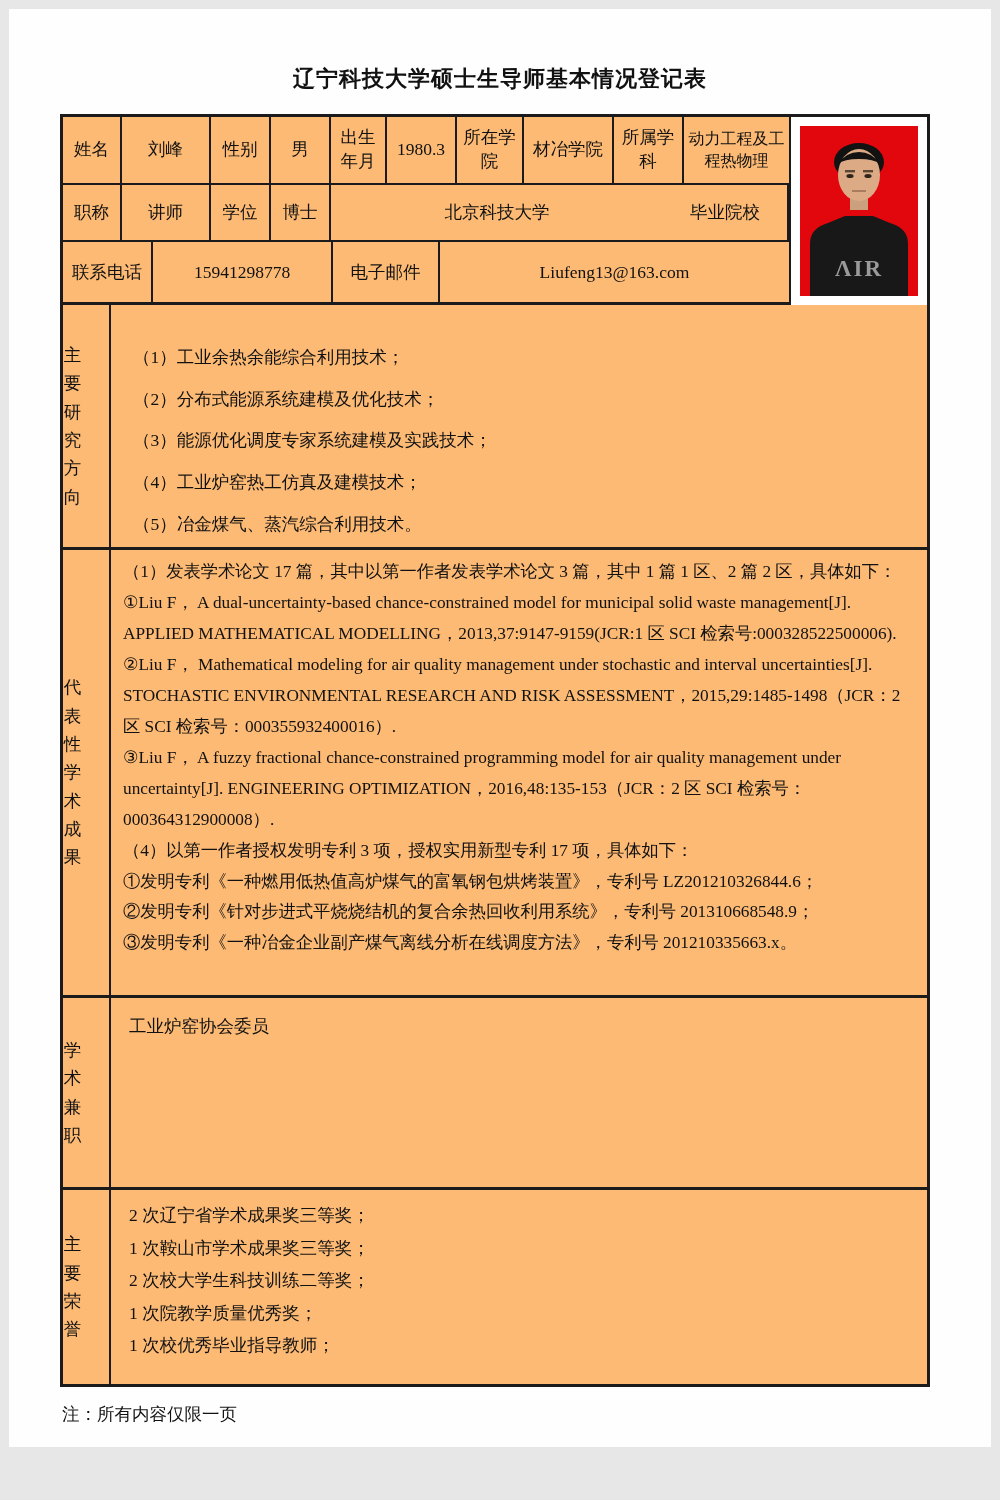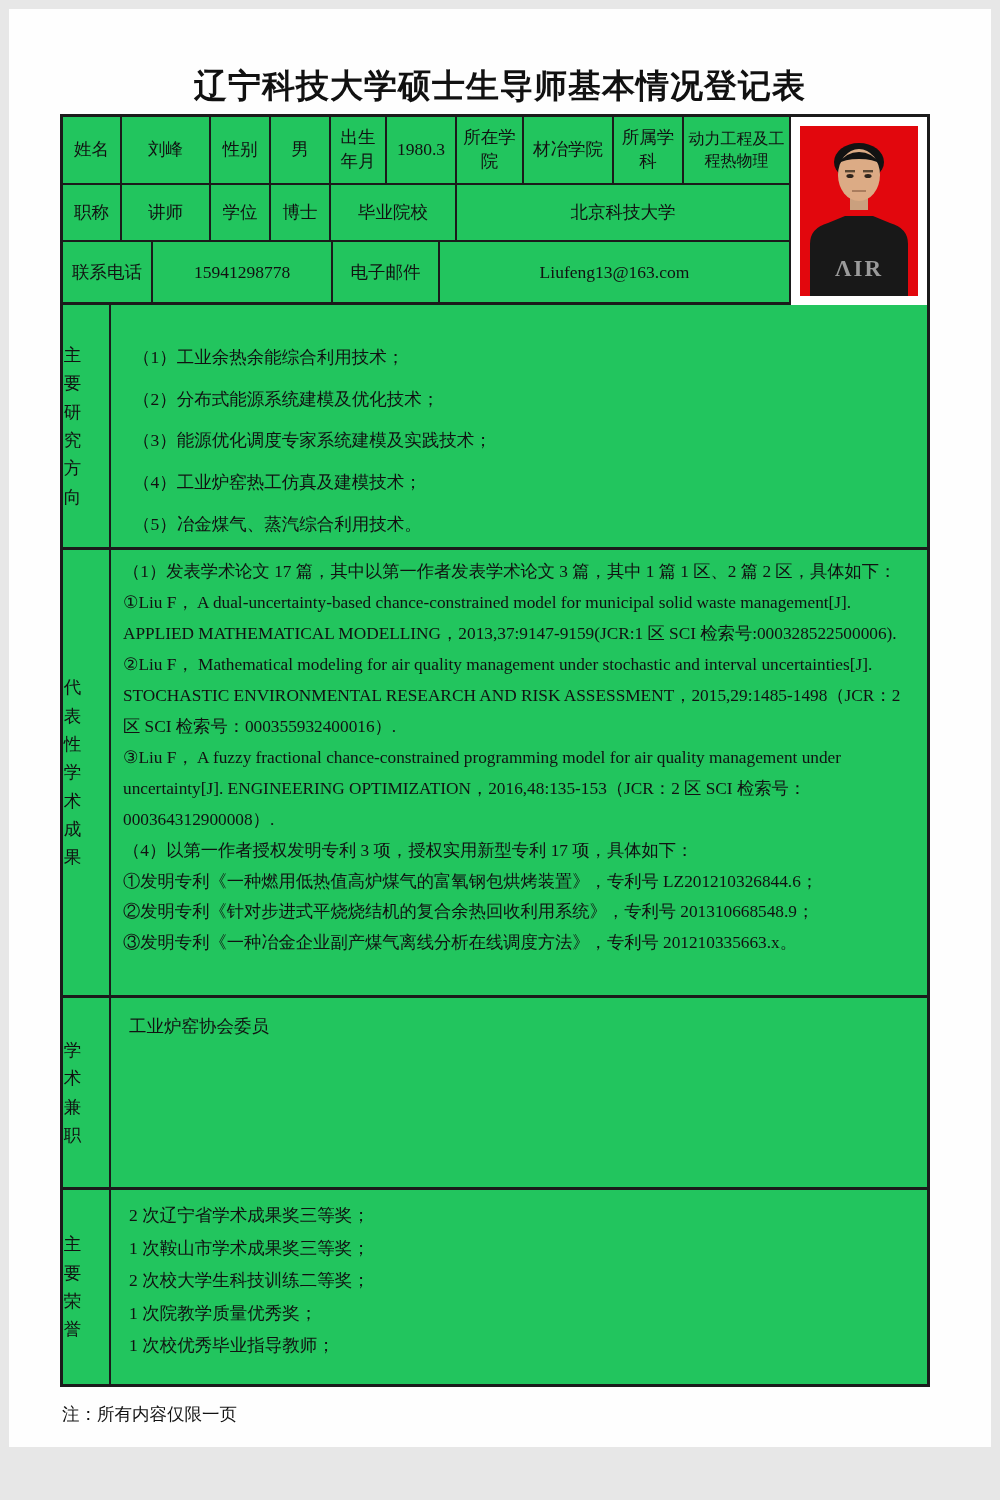--- a/index.html
+++ b/index.html
@@ -14,30 +14,30 @@
     position: absolute;
     left: 9px; top: 9px;
     width: 982px; height: 1438px;
     background: #fefefe;
   }
   .doc-title {
     position: absolute;
     left: 0; top: 55px;
     width: 100%;
     text-align: center;
-    font-size: 33px;
+    font-size: 22px;
     font-weight: bold;
     letter-spacing: 1px;
   }
   .form-table {
     position: absolute;
     left: 51px; top: 105px;      
     width: 870px;
     border: 3px solid #1b1b1b;
-    background: #22c55e;
+    background: #fdba74;
   }
   
   .header-block { position: relative; height: 188px; border-bottom: 3px solid #1b1b1b; }
   .header-left { position: absolute; left: 0; top: 0; width: 726px; height: 188px; }
   .hrow { display: flex; width: 100%; }
   .hrow-1 { height: 68px; border-bottom: 2px solid #1b1b1b; }
   .hrow-2 { height: 57px; border-bottom: 2px solid #1b1b1b; }
   .hrow-3 { height: 61px; justify-content: flex-end; }
   .hcell {
     display: flex; align-items: center; justify-content: center;
@@ -114,22 +114,22 @@
           <div class="hcell two-line" style="width:90px">材冶学院</div>
           <div class="hcell two-line" style="width:70px">所属学科</div>
           <div class="hcell grow last" style="font-size:16px">动力工程及工程热物理</div>
         </div>
 
         <div class="hrow hrow-2">
           <div class="hcell" style="width:59px">职称</div>
           <div class="hcell" style="width:89px">讲师</div>
           <div class="hcell" style="width:60px">学位</div>
           <div class="hcell" style="width:60px">博士</div>
+          <div class="hcell grow last">北京科技大学</div>
           <div class="hcell" style="width:126px">毕业院校</div>
-          <div class="hcell grow last">北京科技大学</div>
         </div>
 
         <div class="hrow hrow-3">
           <div class="hcell" style="width:90px">联系电话</div>
           <div class="hcell" style="width:180px">15941298778</div>
           <div class="hcell" style="width:107px">电子邮件</div>
           <div class="hcell grow last">Liufeng13@163.com</div>
         </div>
       </div>
 

